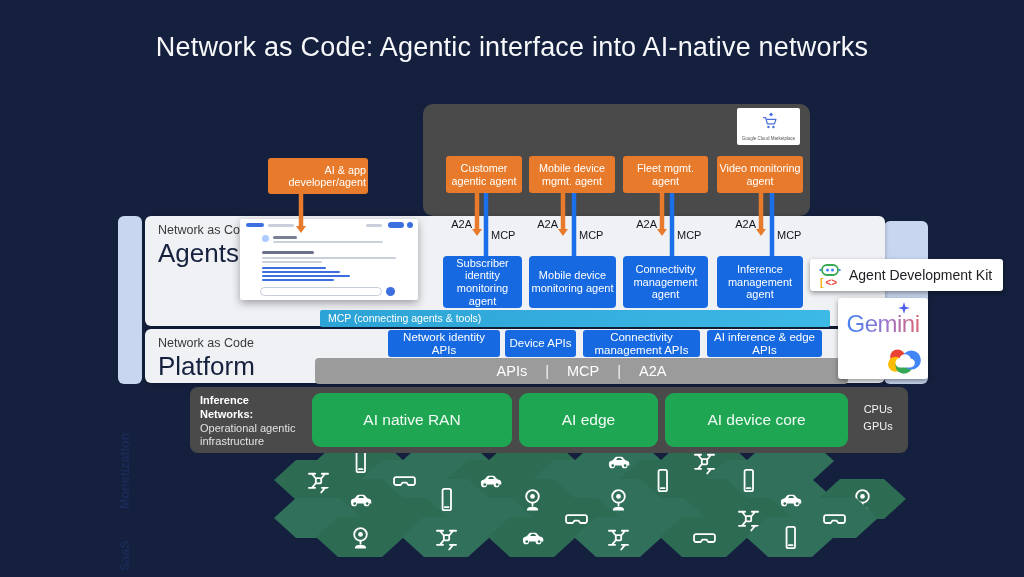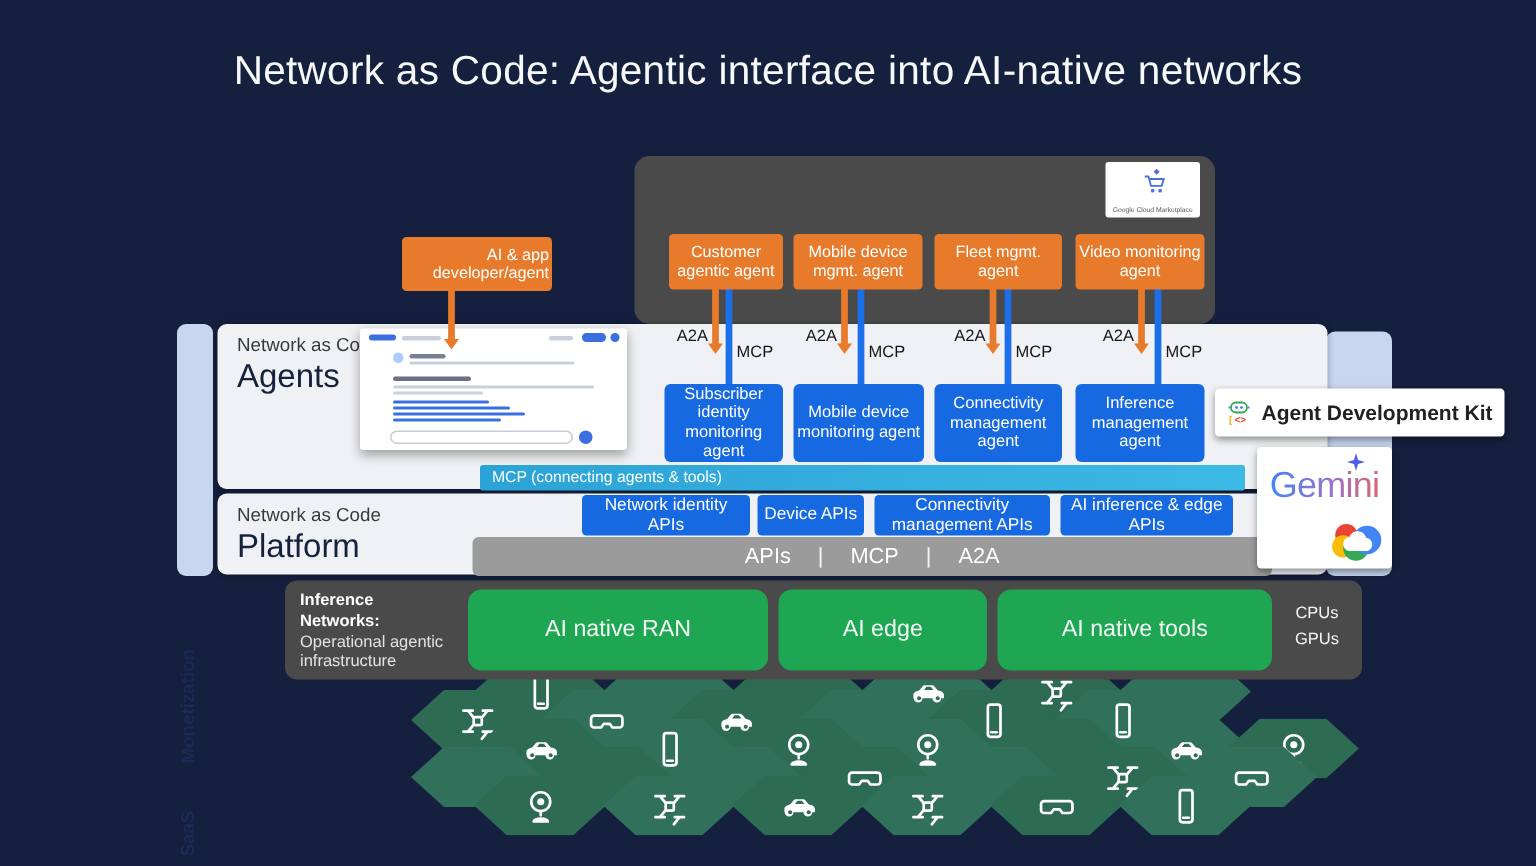--- a/index.html
+++ b/index.html
@@ -16,21 +16,21 @@
   .palestrip { left:884px; top:205px; width:44px; height:163px; background:#C9D6F0; border-radius:6px; z-index:1; }
   .leftbar { left:118px; top:200px; width:24px; height:168px; background:#C8D6F0; border-radius:6px; z-index:2; }
   .vlabel { position:absolute; left:0; width:24px; text-align:center; color:#1B2A57; font-size:12.5px; font-weight:bold; writing-mode:vertical-rl; transform:rotate(180deg); }
   .vlabel.monet { top:205px; height:100px; }
   .vlabel.saas  { top:316px; height:48px; }
 
   .panel { left:145px; width:740px; background:#EFF1F5; border-radius:6px; z-index:2; box-shadow:0 1px 4px rgba(0,0,0,.3); }
   .panel.agents   { top:200px; height:110px; }
   .panel.platform { top:313px; height:54px; }
   .panel .kicker { position:absolute; left:13px; top:7px; font-size:12.5px; color:#3A3A3A; }
-  .panel .big    { position:absolute; left:13px; top:22px; font-size:22px; color:#16213E; font-weight:400; }
+  .panel .big    { position:absolute; left:13px; top:22px; font-size:26px; color:#16213E; font-weight:400; }
 
   .obox { position:absolute; background:#E87B2B; border-radius:3px; color:#fff; font-size:10.8px; line-height:1.12;
           display:flex; align-items:center; justify-content:center; text-align:center; padding:2px; z-index:5; }
   .bbox { position:absolute; background:#1669E0; border-radius:4px; color:#fff; font-size:11px; line-height:1.15;
           display:flex; align-items:center; justify-content:center; text-align:center; padding:2px; z-index:5; }
   .abox { position:absolute; background:#1669E0; border-radius:3px; color:#fff; font-size:11.5px; line-height:1.1;
           display:flex; align-items:center; justify-content:center; text-align:center; padding:1px 3px; z-index:5; top:314px; height:27px; }
 
   .devbox { left:268px; top:142px; width:100px; height:36px; z-index:5;text-align:right; }
 
@@ -44,21 +44,21 @@
   .exposure .sep { opacity:.9; }
 
   .thumb { left:240px; top:203px; width:178px; height:81px; background:#fff; border-radius:2px; z-index:3;
            box-shadow:0 3px 8px rgba(0,0,0,.35); overflow:hidden; }
   .thumb .tb { position:absolute; background:#C9CFDB; border-radius:2px; }
   .thumb .blue { background:#3B6FE0; }
   .thumb .lightblue { background:#AECBFF; }
 
   .adkbox { left:810px; top:243px; width:193px; height:32px; background:#fff; border-radius:3px; z-index:6;
             display:flex; align-items:center; gap:7px; padding:0 8px; box-shadow:0 2px 5px rgba(0,0,0,.4); }
-  .adkbox .lbl { font-size:14px; font-weight:700; color:#202124; white-space:nowrap;text-align:right; }
+  .adkbox .lbl { font-size:14px; font-weight:400; color:#202124; white-space:nowrap;text-align:right; }
 
   .gembox { left:838px; top:282px; width:90px; height:81px; background:#fff; border-radius:3px; z-index:6; box-shadow:0 2px 5px rgba(0,0,0,.4); }
   .gem-word { position:absolute; left:4px; top:12px; width:82px; text-align:center; font-size:24px; font-weight:500; letter-spacing:-.5px;
               background:linear-gradient(90deg,#4285F4 5%,#9B72CB 55%,#D96570 95%); -webkit-background-clip:text; background-clip:text; color:transparent; }
   .gem-spark { position:absolute; left:60px; top:4px; }
   .gcloud { position:absolute; right:5px; bottom:4px; }
 
   .mkt { left:737px; top:92px; width:63px; height:37px; background:#fff; border-radius:2px; z-index:5; text-align:center; padding-top:2px; }
   .mkt .cap { font-size:4.5px; color:#555; white-space:nowrap; }
 
@@ -195,21 +195,21 @@
       <div class="abs protolabel" style="left:446px;top:202px;width:26px;text-align:right">A2A</div>
       <div class="abs protolabel" style="left:491px;top:213px">MCP</div>
       <div class="abs protolabel" style="left:532px;top:202px;width:26px;text-align:right">A2A</div>
       <div class="abs protolabel" style="left:579px;top:213px">MCP</div>
       <div class="abs protolabel" style="left:631px;top:202px;width:26px;text-align:right">A2A</div>
       <div class="abs protolabel" style="left:677px;top:213px">MCP</div>
       <div class="abs protolabel" style="left:730px;top:202px;width:26px;text-align:right">A2A</div>
       <div class="abs protolabel" style="left:777px;top:213px">MCP</div>
       <div class="abs greenbox" style="left:312px;width:200px">AI native RAN</div>
       <div class="abs greenbox" style="left:519px;width:139px">AI edge</div>
-      <div class="abs greenbox" style="left:665px;width:183px">AI native tools</div>
+      <div class="abs greenbox" style="left:665px;width:183px">AI device core</div>
       <div class="hex" style="left:316px;top:441px">
         <svg width="27" height="27" viewBox="0 0 24 24" fill="none" stroke="#fff" stroke-width="1.6" stroke-linecap="round" stroke-linejoin="round">
           <rect x="8.5" y="2.5" width="7.5" height="19" rx="1.6"></rect>
           <line x1="10.5" y1="18.8" x2="13.8" y2="18.8"></line>
         </svg>
       </div>
       <div class="hex alt" style="left:402px;top:441px"></div>
       <div class="hex" style="left:488px;top:441px"></div>
       <div class="hex alt" style="left:574px;top:441px">
         <svg width="27" height="27" viewBox="0 0 24 24" fill="none" stroke="#fff" stroke-width="1.6" stroke-linecap="round" stroke-linejoin="round">

